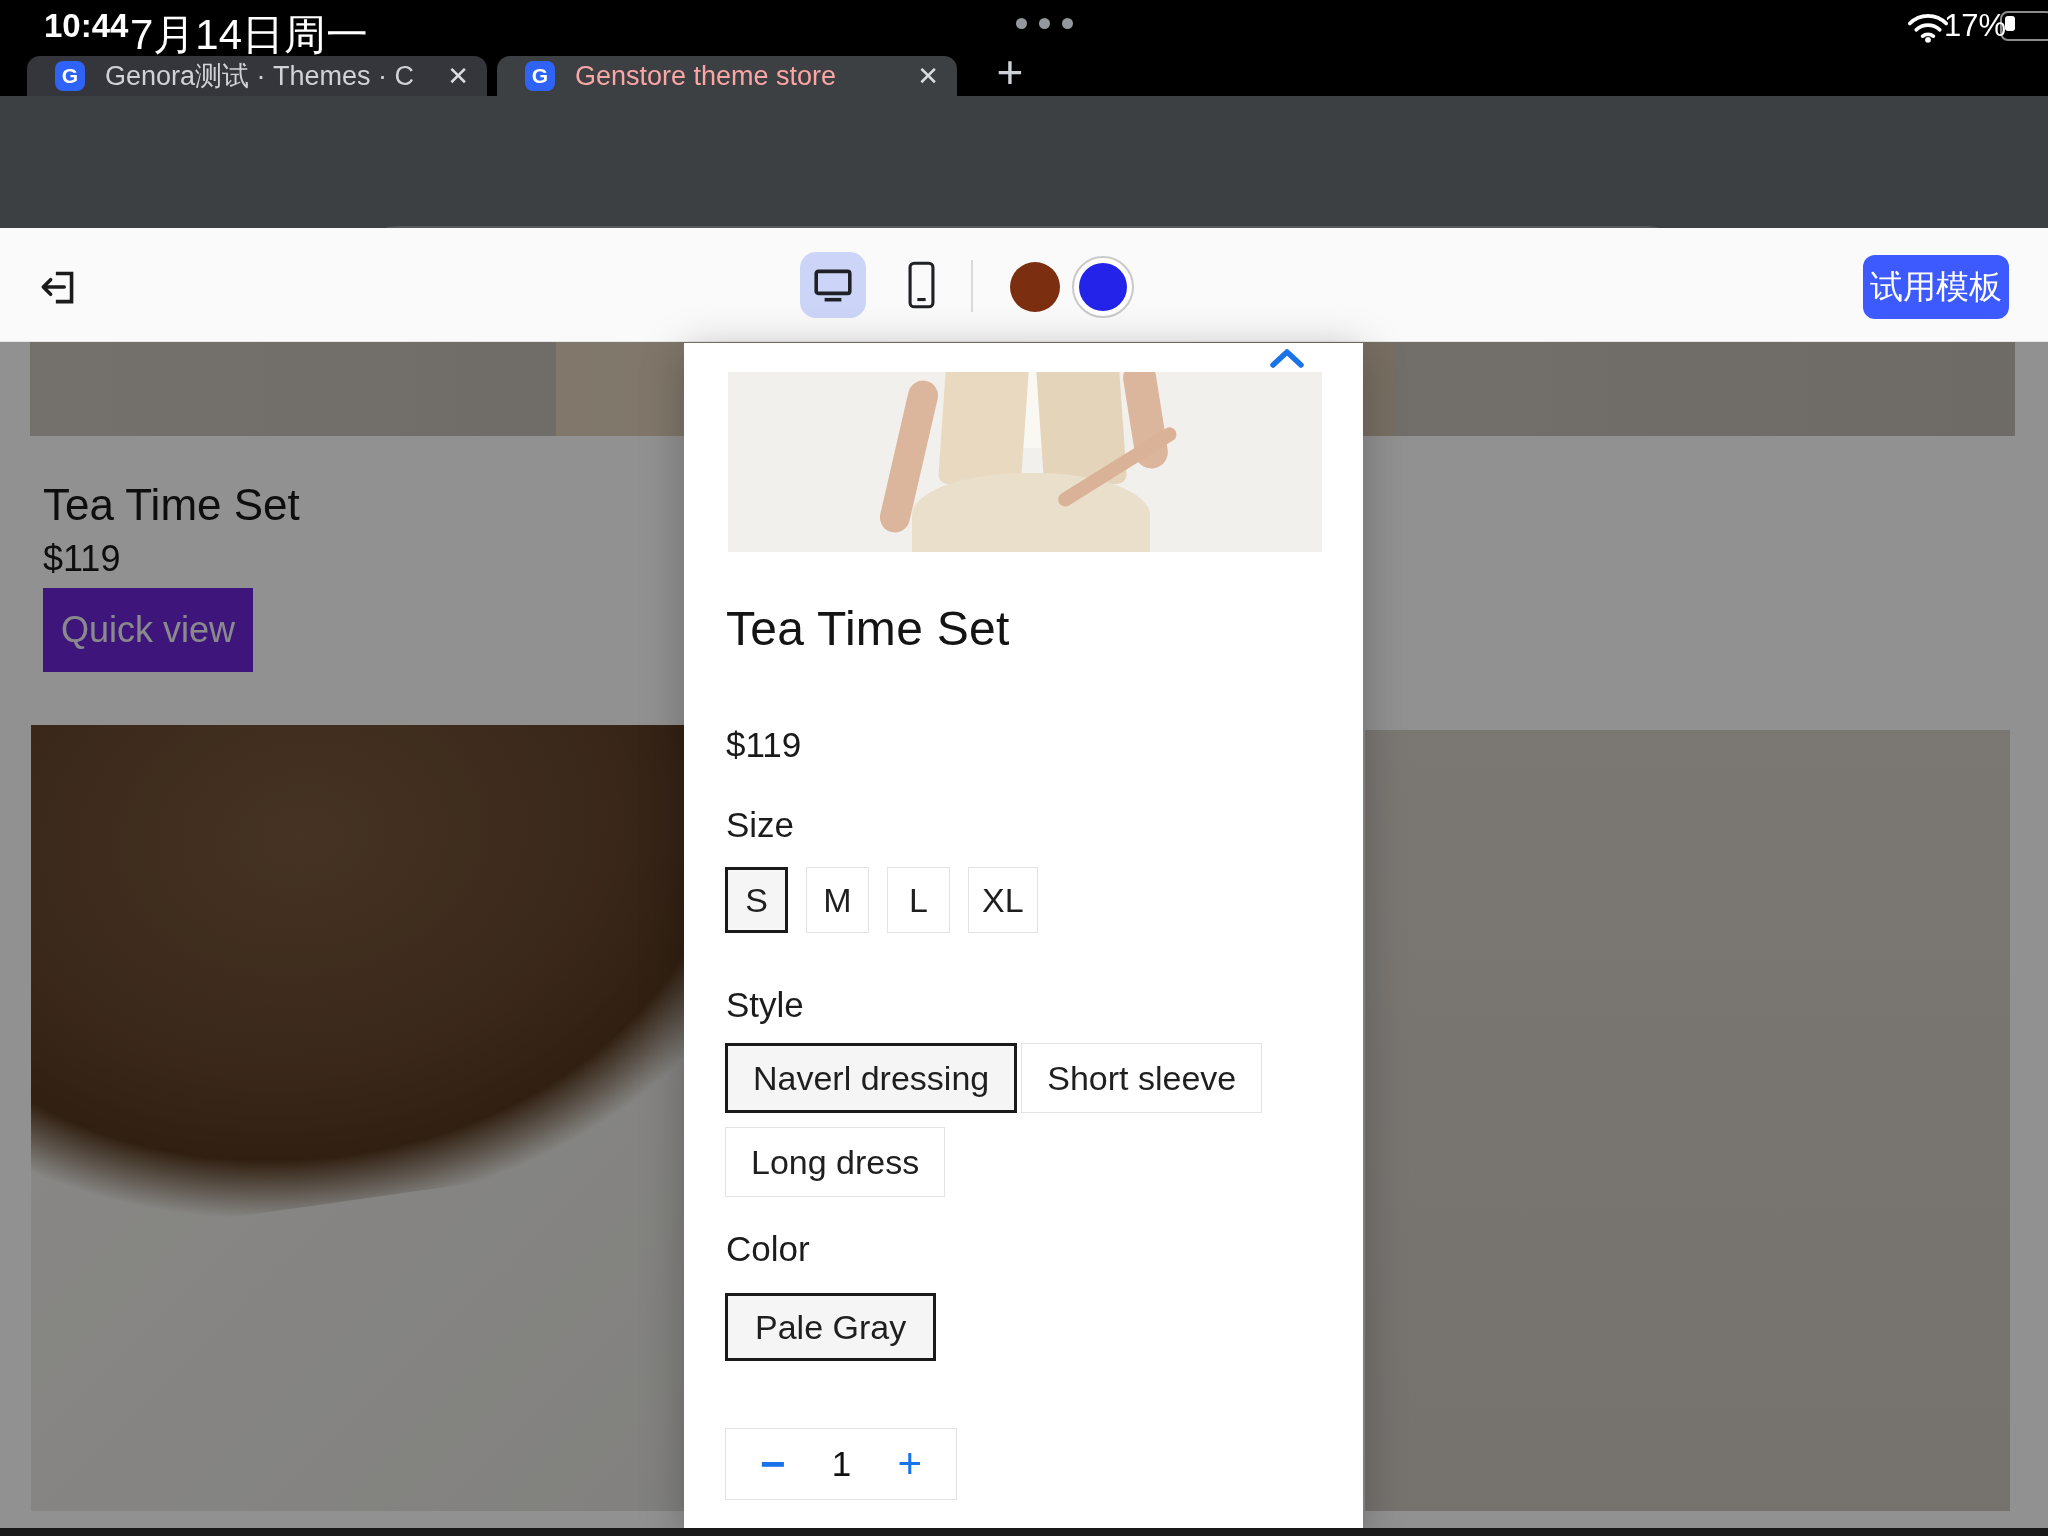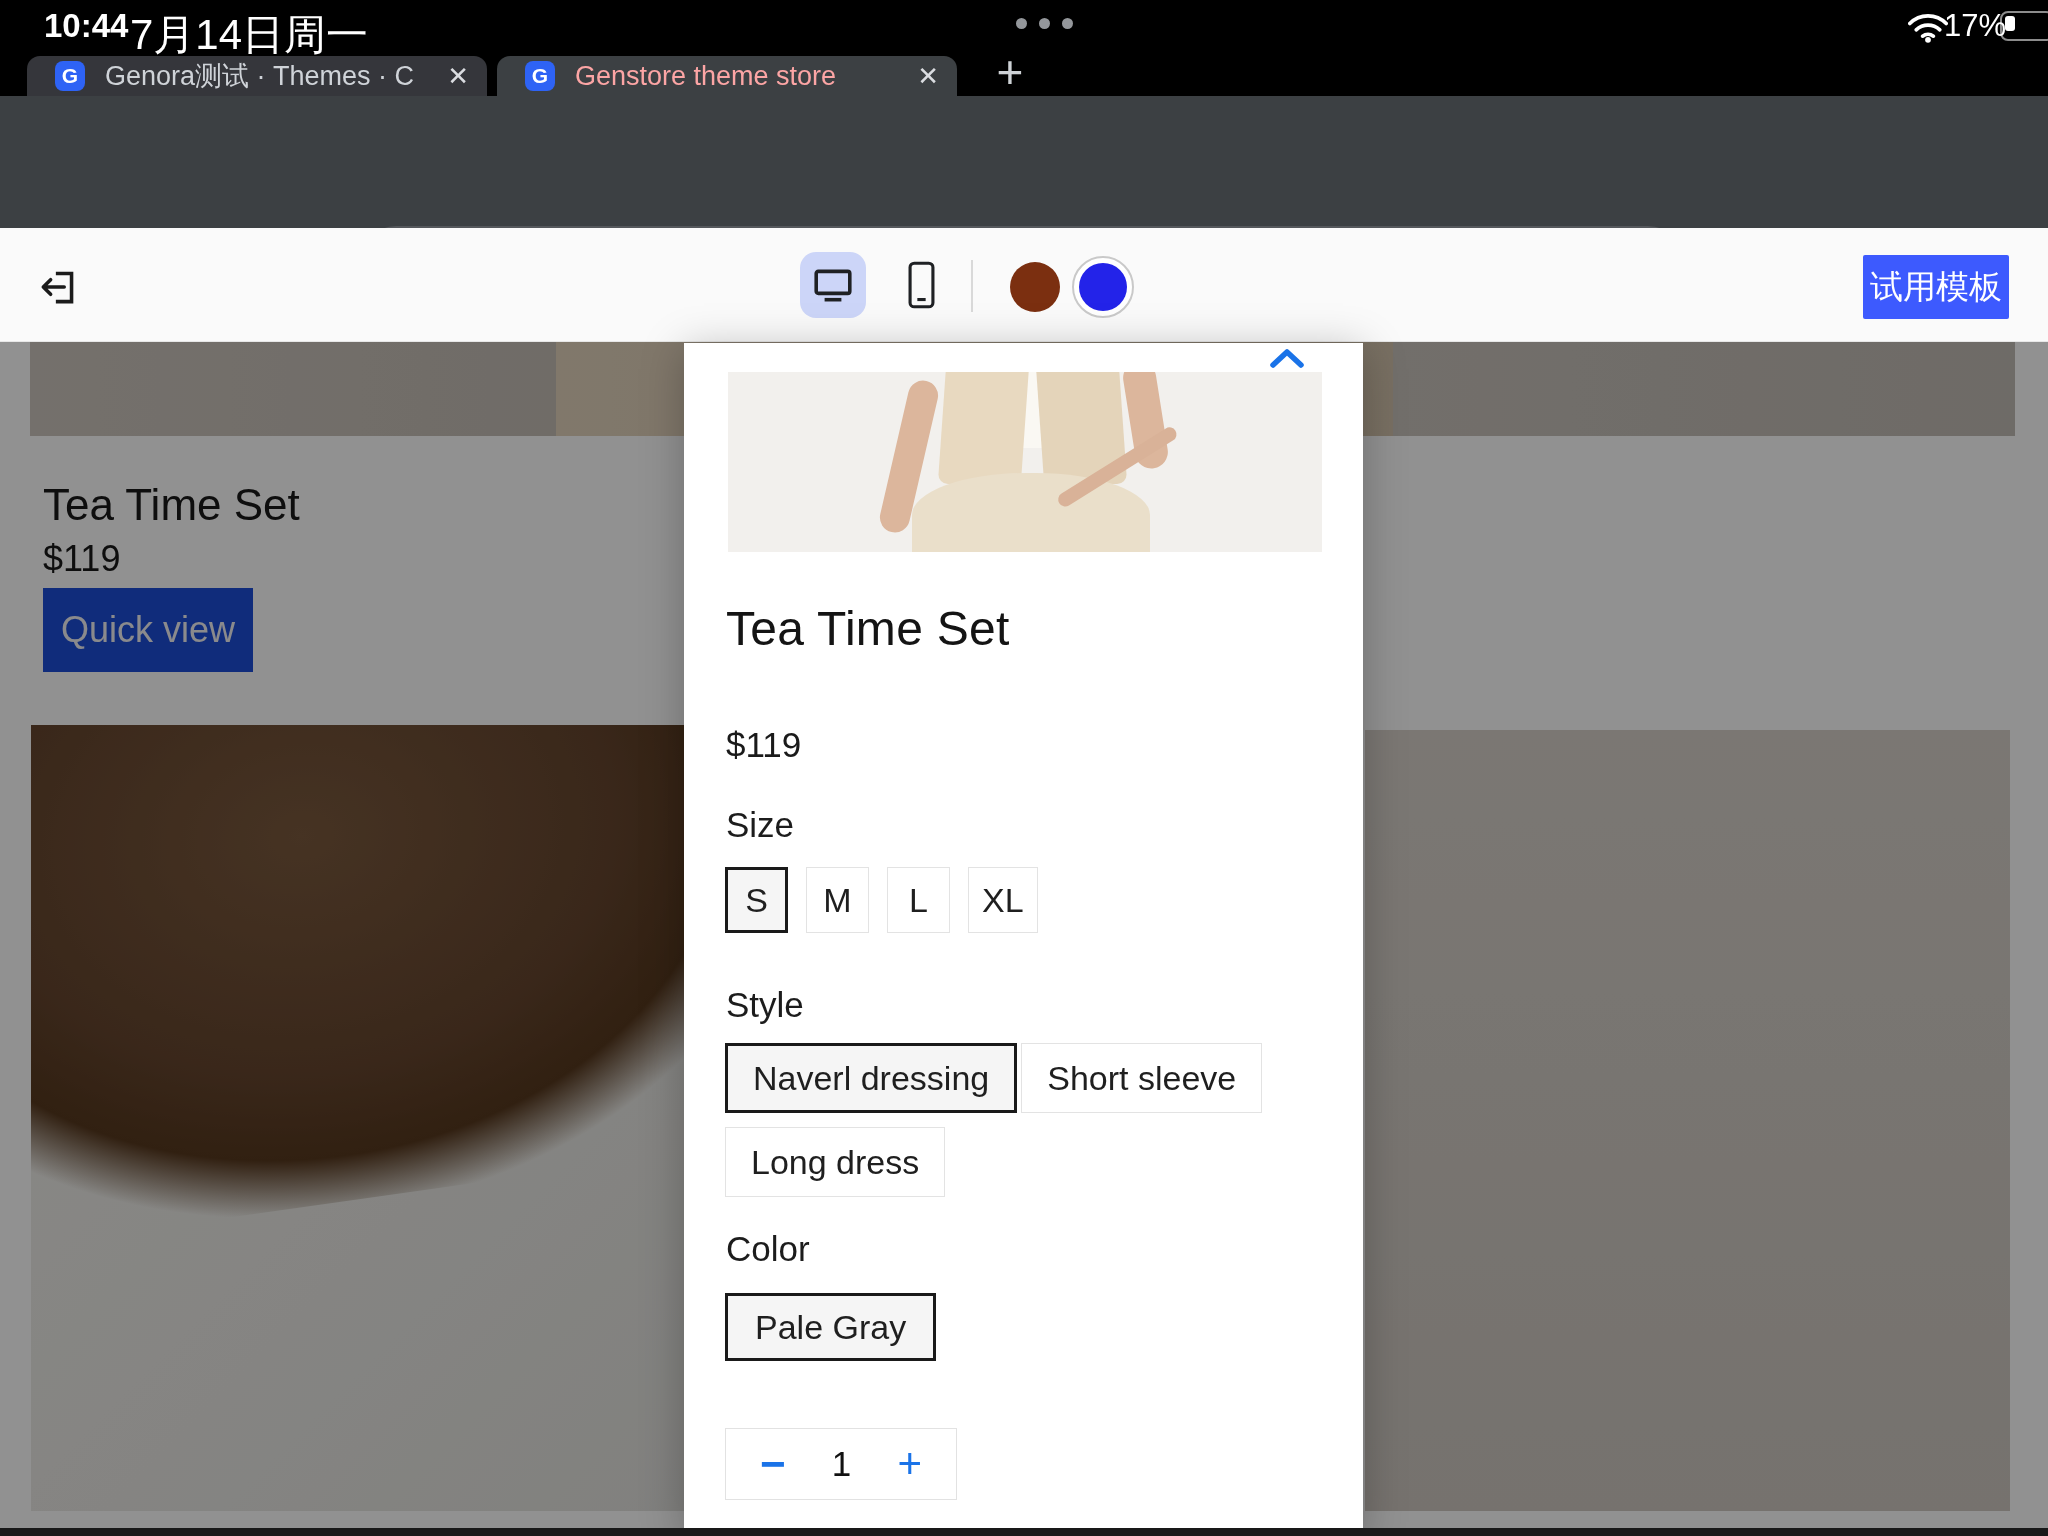--- a/index.html
+++ b/index.html
@@ -46,32 +46,32 @@
   
   .theme-toolbar{position:absolute;top:228px;left:0;width:2048px;height:114px;background:#fafafa;border-bottom:1px solid #e7e7e7;box-sizing:border-box;}
   .exit-btn{position:absolute;left:36px;top:264px;width:46px;height:46px;}
   .dev-toggle{position:absolute;top:252px;width:66px;height:66px;border-radius:16px;display:flex;align-items:center;justify-content:center;}
   .dev-desktop{left:800px;background:#ccd5f8;}
   .dev-phone{left:888px;background:transparent;}
   .vdivider{position:absolute;left:971px;top:260px;width:2px;height:52px;background:#d9d9d9;}
   .swatch-brown{position:absolute;left:1010px;top:262px;width:50px;height:50px;border-radius:50%;background:#7b2f10;}
   .swatch-blue-ring{position:absolute;left:1072px;top:256px;width:62px;height:62px;border-radius:50%;background:#fff;border:2px solid #c9c9c9;box-sizing:border-box;display:flex;align-items:center;justify-content:center;}
   .swatch-blue{width:48px;height:48px;border-radius:50%;background:#2323e9;}
-  .try-btn{position:absolute;left:1863px;top:255px;width:146px;height:64px;background:#3d5afe;border:none;border-radius:2px;
+  .try-btn{position:absolute;left:1863px;top:255px;width:146px;height:64px;background:#3d5afe;border:none;border-radius:12px;
            color:#fff;font-size:33px;font-weight:500;display:flex;align-items:center;justify-content:center;font-family:inherit;}
 
   
   .page-content{position:absolute;top:342px;left:0;width:2048px;height:1194px;background:#fff;z-index:1;overflow:hidden;}
   .strip{position:absolute;top:0;height:94px;}
   .strip-a{left:30px;width:526px;background:linear-gradient(90deg,#cdc6be,#c5beb6);}
   .strip-b{left:556px;width:837px;background:linear-gradient(90deg,#e3d4bd,#d4c4ac);}
   .strip-c{left:1393px;width:622px;background:linear-gradient(90deg,#c9c3bc,#c2bcb5);}
   .bg-name{position:absolute;left:43px;top:138px;font-size:44px;color:#1a1a1a;}
   .bg-price{position:absolute;left:43px;top:196px;font-size:36px;color:#1a1a1a;}
-  .bg-quick{position:absolute;left:43px;top:246px;width:210px;height:84px;background:#1d4ed8;border:none;
+  .bg-quick{position:absolute;left:43px;top:246px;width:210px;height:84px;background:#6d28d9;border:none;
             color:#f2f2f7;font-size:36px;display:flex;align-items:center;justify-content:center;font-family:inherit;}
   .bg-photo-left{position:absolute;left:31px;top:383px;width:980px;height:786px;
                  background:linear-gradient(135deg,#f2f1ed 0%,#e9e8e4 55%,#dededa 100%);overflow:hidden;}
   .hair{position:absolute;left:-12%;top:-18%;width:90%;height:78%;transform:rotate(-8deg);
         background:radial-gradient(ellipse at 45% 40%,#7b5a3e 0%,#66462f 45%,#57391f 62%,rgba(87,57,31,0) 73%);}
   .bg-photo-right{position:absolute;left:1365px;top:388px;width:645px;height:781px;
                   background:linear-gradient(180deg,#d8d2cb,#cfc9c2);}
 
   .dim-overlay{position:absolute;top:342px;left:0;width:2048px;height:1194px;background:rgba(0,0,0,0.43);z-index:5;}
 

